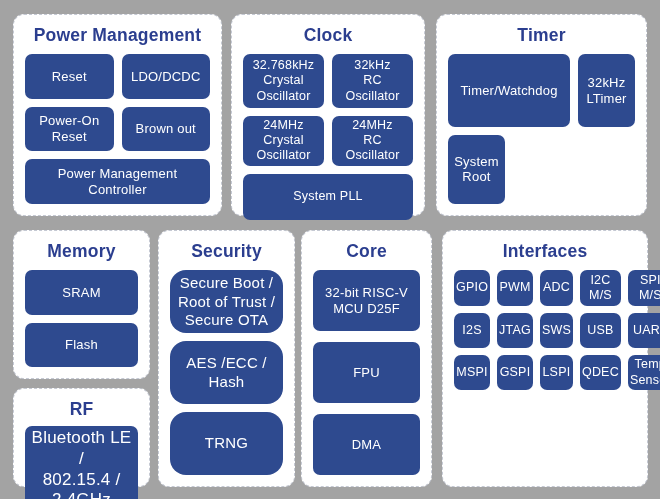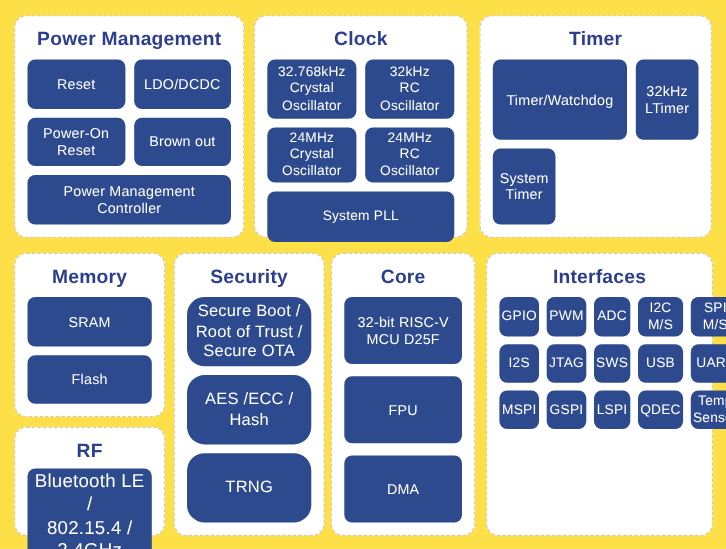--- a/index.html
+++ b/index.html
@@ -5,21 +5,21 @@
   html, body {
     margin: 0;
     padding: 0;
     background: #ffffff;
     font-family: "Liberation Sans", sans-serif;
   }
   #canvas {
     position: relative;
     width: 660px;
     height: 499px;
-    background: #fde047;
+    background: #a3a3a3;
     overflow: hidden;
   }
   .section {
     position: absolute;
     border: 1.6px dashed #c5c9d3;
     border-radius: 11px;
     display: flex;
     flex-direction: column;
     padding: 7px 11px 11px 11px;
     box-sizing: border-box;
@@ -127,21 +127,21 @@
     </div>
   </div>
 
   <div class="section" id="sec-timer">
     <div class="section-title">Timer</div>
     <div class="blocks">
       <div class="block span2">Timer/Watchdog</div>
       <div class="block">32kHz
 LTimer</div>
       <div class="block">System
-Timer</div>
+Root</div>
     </div>
   </div>
 
   <div class="section" id="sec-memory">
     <div class="section-title">Memory</div>
     <div class="blocks">
       <div class="block">SRAM</div>
       <div class="block">Flash</div>
     </div>
   </div>

